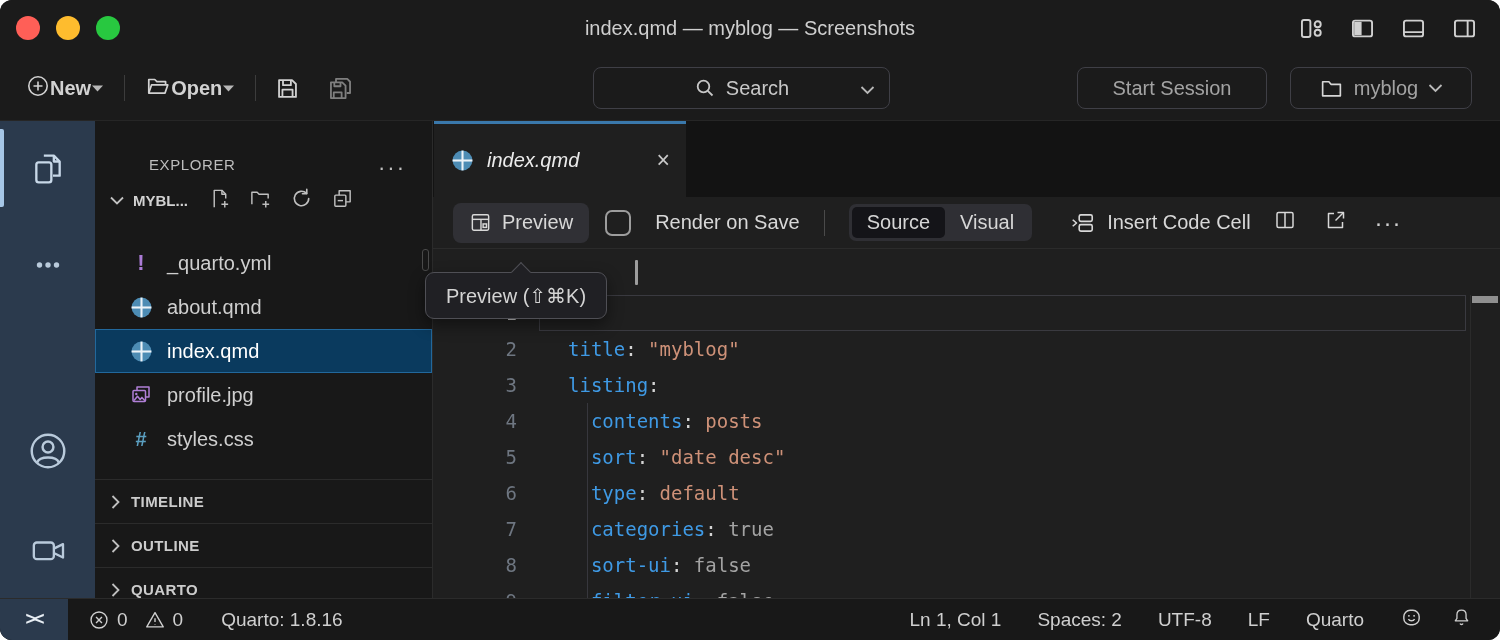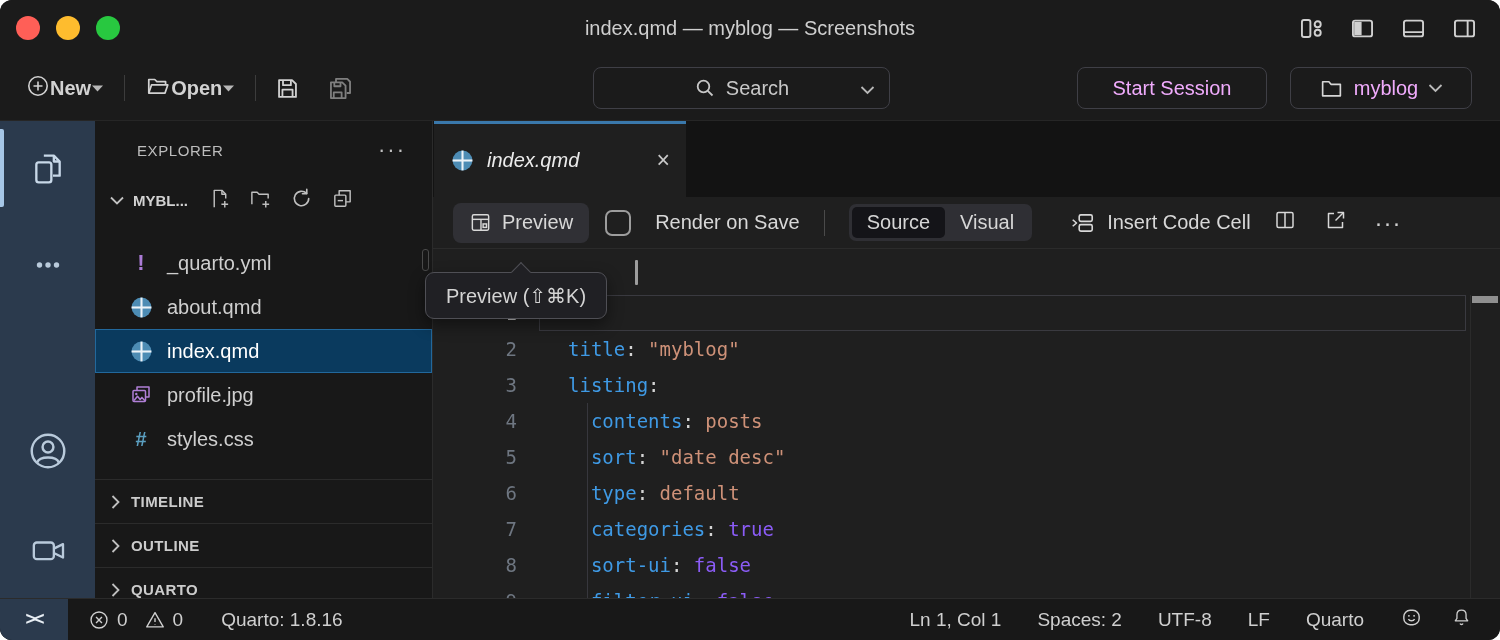--- a/index.html
+++ b/index.html
@@ -22,37 +22,37 @@
              display:flex; align-items:center; padding:0 18px; flex:0 0 auto; color:#d2d2d2; font-size:20px; }
   .tb-btn { display:flex; align-items:center; padding:6px 8px; border-radius:6px; cursor:default;font-weight:bold; }
   .tb-sep { width:1px; height:26px; background:#3c3c3c; margin:0 12px; }
   .icon-btn { padding:6px; border-radius:6px; display:flex; align-items:center; }
   .dim { opacity:.55; }
   .search-box { position:absolute; left:593px; top:11px; width:297px; height:42px;
                 border:1px solid #3f3f46; border-radius:8px; display:flex; align-items:center;
                 justify-content:center; gap:10px; color:#c8c8c8; }
   .search-box .chev { position:absolute; right:14px; top:17px; }
   .outline-btn { position:absolute; top:11px; height:42px; border:1px solid #3f3f46; border-radius:8px;
-                 display:flex; align-items:center; justify-content:center; gap:10px; color:#f0abfc; }
+                 display:flex; align-items:center; justify-content:center; gap:10px; color:#a3a3a3; }
   .btn-session { left:1077px; width:190px; }
   .btn-workspace { left:1290px; width:182px; }
 
   
   .main { display:flex; flex:1 1 auto; min-height:0; }
 
   
   .activitybar { width:95px; background:#2b3a4d; display:flex; flex-direction:column; flex:0 0 auto; }
   .ab-item { position:relative; height:96px; display:flex; align-items:center; justify-content:center; }
   .ab-indicator { position:absolute; left:0; top:8px; bottom:10px; width:4px; background:#a6c6e6; border-radius:0 2px 2px 0; }
   .ab-bottom { margin-top:auto; margin-bottom:3px; }
 
   
   .sidebar { position:relative; width:338px; background:#181818; border-right:1px solid #2b2b2b;
              flex:0 0 auto; overflow:hidden; color:#cfcfcf; }
-  .sb-header { height:52px; display:flex; align-items:center; padding:6px 26px 0 42px; }
+  .sb-header { height:52px; display:flex; align-items:flex-end; padding:6px 26px 0 54px; }
   .sb-title { font-size:15px; letter-spacing:.6px; color:#bdbdbd; }
   .sb-dots { margin-left:auto; font-size:22px; color:#c0c0c0; letter-spacing:2px; line-height:10px; }
   .sb-section-head { height:54px; display:flex; align-items:center; padding:0 14px; gap:8px; }
   .sb-section-title { font-weight:700; font-size:15px; color:#d2d2d2; }
   .sb-actions { display:flex; gap:18px; margin-left:12px; }
   .file-list { margin-top:14px; }
   .file-row { height:44px; display:flex; align-items:center; padding-left:33px; gap:13px; font-size:20px; color:#cfcfcf; }
   .file-row .ficon { width:26px; display:flex; justify-content:center; align-items:center; }
   .file-row.selected { background:#0a3a5e; box-shadow:inset 0 0 0 1px #22689c; color:#ffffff; }
   .yaml-glyph { color:#ab7bd6; font-weight:700; font-size:22px; }
@@ -87,21 +87,21 @@
   .breadcrumbs { position:relative; height:46px; flex:0 0 auto; background:#1f1f1f; }
   .stray-caret { position:absolute; left:202px; top:11px; width:3px; height:25px; background:#9d9d9d; border-radius:1px; }
   .codearea { position:relative; flex:1 1 auto; background:#1f1f1f; overflow:hidden;
               font-family:"DejaVu Sans Mono", monospace; font-size:19px; }
   .code-line { position:relative; height:36px; display:flex; align-items:center; }
   .ln { width:84px; text-align:right; color:#6e7681; flex:0 0 auto; }
   .code-line.current .ln { color:#c8c8c8; }
   .cur-box { position:absolute; left:106px; right:34px; top:0; bottom:0; border:1px solid #3a3a40; pointer-events:none; }
   .code { white-space:pre; padding-left:51px; }
   .tok-dash{color:#b9b9b9;} .tok-key{color:#3f9ae5;} .tok-punct{color:#d4d4d4;}
-  .tok-str{color:#ce9178;} .tok-val{color:#ce9178;} .tok-bool{color:#8b5cf6;}
+  .tok-str{color:#ce9178;} .tok-val{color:#ce9178;} .tok-bool{color:#a3a3a3;}
   .indent-guide { position:absolute; left:154px; top:108px; bottom:0; width:1px; background:#37373d; }
   .scroll-track { position:absolute; right:0; top:0; bottom:0; width:30px; border-left:1px solid #2b2b2b; }
   .scroll-thumb { position:absolute; right:2px; top:1px; width:26px; height:7px; background:#8f8f8f; }
 
   
   .tooltip { position:absolute; left:425px; top:272px; height:47px; z-index:30; background:#202024;
              border:1px solid #4f4f55; border-radius:9px; display:flex; align-items:center;
              padding:0 20px; color:#d4d4d4; font-size:20px; box-shadow:0 6px 16px rgba(0,0,0,.45); }
   .tooltip-arrow { position:absolute; left:88px; top:-8px; width:14px; height:14px; background:#202024;
                    border-left:1px solid #4f4f55; border-top:1px solid #4f4f55; transform:rotate(45deg); }

